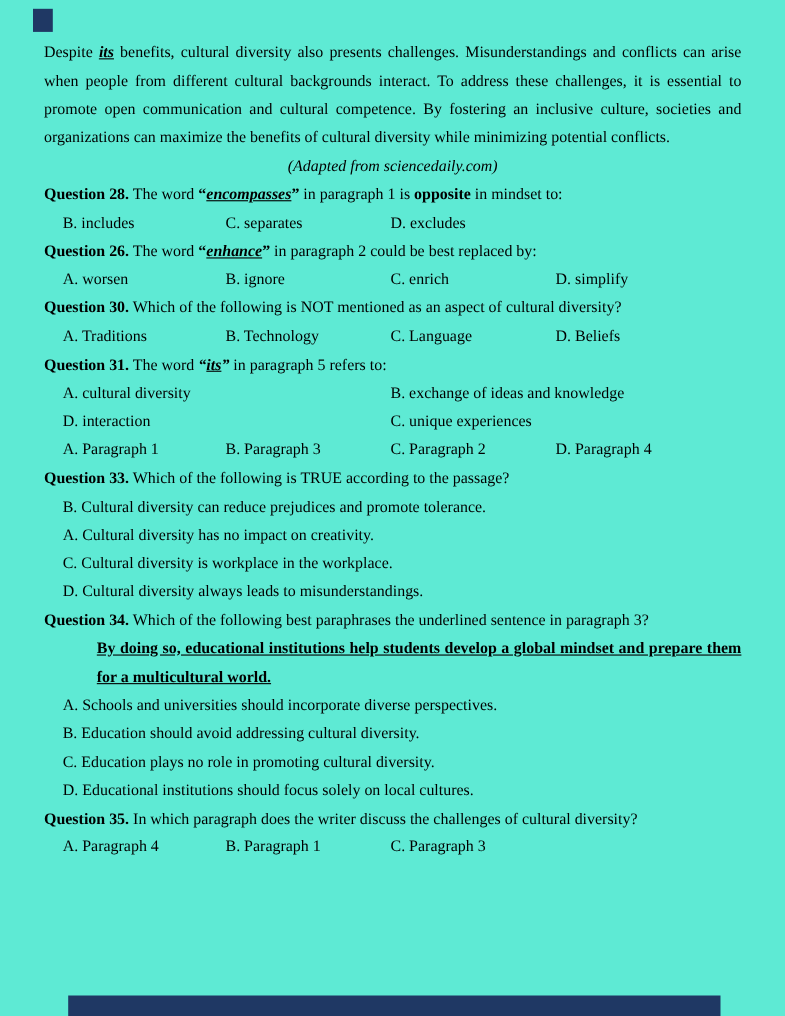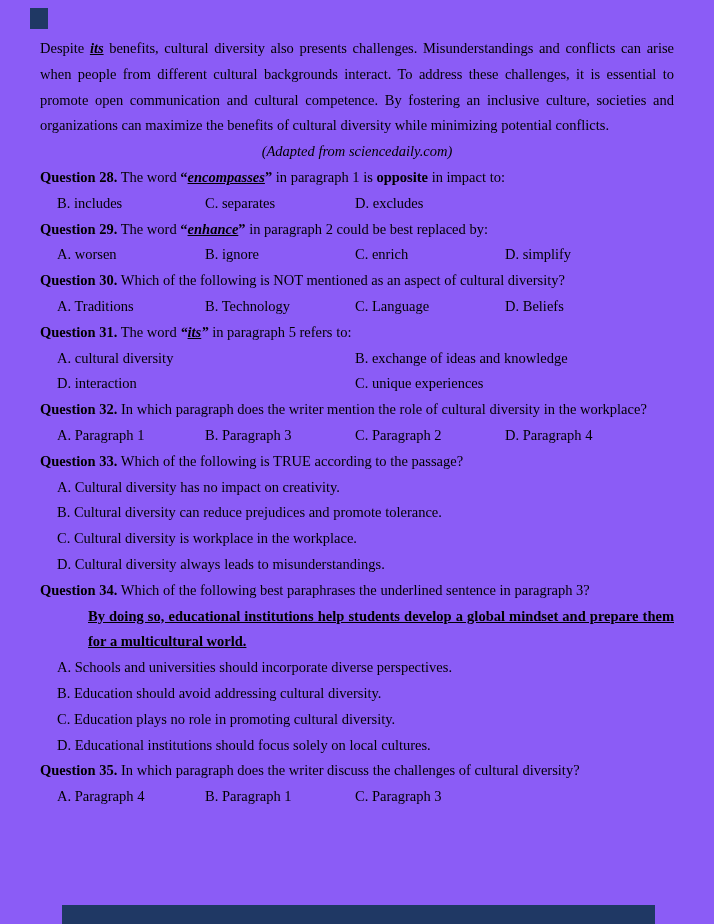--- a/index.html
+++ b/index.html
@@ -1,20 +1,20 @@
 <!DOCTYPE html>
 <html><head>
 <meta charset="utf-8">
 <style>
   *{box-sizing:border-box;}
   html,body{margin:0;padding:0;background:#ffffff;}
   .page{
     position:relative;
     width:714px;height:924px;
-    background:#8b5cf6;
+    background:#5eead4;
     overflow:hidden;
     font-family:"Liberation Serif", serif;
     font-size:14.5px;
     line-height:25.8px;
     color:#000;
     padding-left:40px;
   }
   .content{position:absolute;left:40px;right:40px;top:36px;}
   p{margin:0;}
   .passage{text-align:justify;}
@@ -35,29 +35,29 @@
 <body>
 
 <div class="page">
   <div class="corner-mark navy-fill" style="background: rgb(31, 56, 100);"></div>
 
   <div class="content">
     <p class="passage"><span>Despite </span><span class="st-b st-i st-u">its</span><span> benefits, cultural diversity also presents challenges. Misunderstandings and conflicts can arise when people from different cultural backgrounds interact. To address these challenges, it is essential to promote open communication and cultural competence. By fostering an inclusive culture, societies and organizations can maximize the benefits of cultural diversity while minimizing potential conflicts.</span></p>
     <p class="source"><span>(Adapted from sciencedaily.com)</span></p>
     <div id="questions">
         <div>
-          <p class="q-line"><span class="q-label">Question 28.</span><span> The word </span><span class="st-b">“</span><span class="st-b st-i st-u">encompasses</span><span class="st-b">”</span><span> in paragraph 1 is </span><span class="st-b">opposite</span><span> in impact to:</span></p>
+          <p class="q-line"><span class="q-label">Question 28.</span><span> The word </span><span class="st-b">“</span><span class="st-b st-i st-u">encompasses</span><span class="st-b">”</span><span> in paragraph 1 is </span><span class="st-b">opposite</span><span> in mindset to:</span></p>
           <div class="opts row4">
             <div class="opt">B. includes</div>
             <div class="opt">C. separates</div>
             <div class="opt">D. excludes</div>
           </div>
         </div>
         <div>
-          <p class="q-line"><span class="q-label">Question 29.</span><span> The word </span><span class="st-b">“</span><span class="st-b st-i st-u">enhance</span><span class="st-b">”</span><span> in paragraph 2 could be best replaced by:</span></p>
+          <p class="q-line"><span class="q-label">Question 26.</span><span> The word </span><span class="st-b">“</span><span class="st-b st-i st-u">enhance</span><span class="st-b">”</span><span> in paragraph 2 could be best replaced by:</span></p>
           <div class="opts row4">
             <div class="opt">A. worsen</div>
             <div class="opt">B. ignore</div>
             <div class="opt">C. enrich</div>
             <div class="opt">D. simplify</div>
           </div>
         </div>
         <div>
           <p class="q-line"><span class="q-label">Question 30.</span><span> Which of the following is NOT mentioned as an aspect of cultural diversity?</span></p>
           <div class="opts row4">
@@ -70,33 +70,32 @@
         <div>
           <p class="q-line"><span class="q-label">Question 31.</span><span> The word </span><span class="st-b st-i">“</span><span class="st-b st-i st-u">its</span><span class="st-b st-i">”</span><span> in paragraph 5 refers to:</span></p>
           <div class="opts row2">
             <div class="opt">A. cultural diversity</div>
             <div class="opt">B. exchange of ideas and knowledge</div>
             <div class="opt">D. interaction</div>
             <div class="opt">C. unique experiences</div>
           </div>
         </div>
         <div>
-          <p class="q-line"><span class="q-label">Question 32.</span><span> In which paragraph does the writer mention the role of cultural diversity in the workplace?</span></p>
           <div class="opts row4">
             <div class="opt">A. Paragraph 1</div>
             <div class="opt">B. Paragraph 3</div>
             <div class="opt">C. Paragraph 2</div>
             <div class="opt">D. Paragraph 4</div>
           </div>
         </div>
         <div>
           <p class="q-line"><span class="q-label">Question 33.</span><span> Which of the following is TRUE according to the passage?</span></p>
           <div class="opts stack">
+            <div class="opt">B. Cultural diversity can reduce prejudices and promote tolerance.</div>
             <div class="opt">A. Cultural diversity has no impact on creativity.</div>
-            <div class="opt">B. Cultural diversity can reduce prejudices and promote tolerance.</div>
             <div class="opt">C. Cultural diversity is workplace in the workplace.</div>
             <div class="opt">D. Cultural diversity always leads to misunderstandings.</div>
           </div>
         </div>
         <div>
           <p class="q-line"><span class="q-label">Question 34.</span><span> Which of the following best paraphrases the underlined sentence in paragraph 3?</span></p>
           <p class="q-highlight">By doing so, educational institutions help students develop a global mindset and prepare them for a multicultural world.</p>
           <div class="opts stack">
             <div class="opt">A. Schools and universities should incorporate diverse perspectives.</div>
             <div class="opt">B. Education should avoid addressing cultural diversity.</div>

